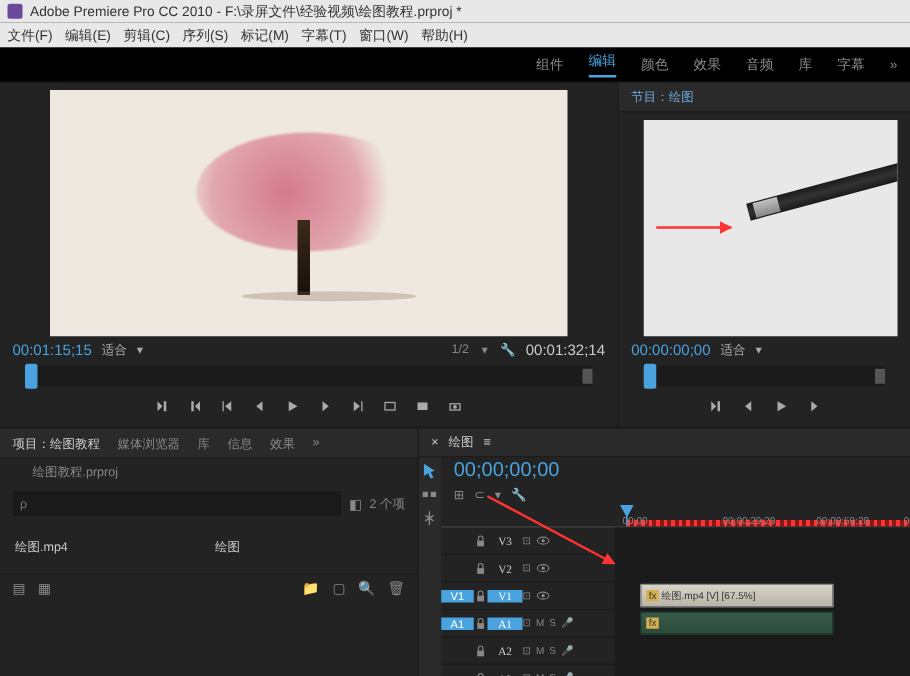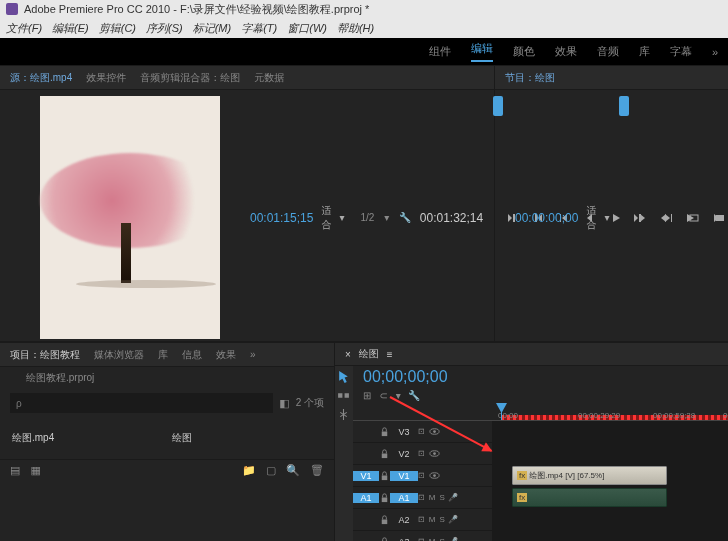--- a/index.html
+++ b/index.html
@@ -1,33 +1,33 @@
 <!DOCTYPE html>
 <html><head>
 <meta charset="utf-8">
 <style>
 * { margin: 0; padding: 0; box-sizing: border-box; font-family: "Microsoft YaHei", Arial, sans-serif; }
 body { background: #232323; color: #b8b8b8; font-size: 11px; overflow: hidden; width: 728px; height: 541px; }
 .title-bar { background: #e8e8e8; height: 18px; color: #333; display: flex; align-items: center; padding: 0 6px; font-size: 11px; }
 .title-bar .logo { width: 12px; height: 12px; background: #6a4a9a; margin-right: 6px; border-radius: 2px; }
 .menu-bar { background: #e8e8e8; height: 20px; display: flex; align-items: center; padding: 0 6px; gap: 10px; color: #333; font-size: 11px; }
-.menu-bar span { cursor: default; font-style: italic; }
+.menu-bar span { cursor: default; }
 .workspace-tabs { background: #000000; height: 28px; display: flex; align-items: center; justify-content: flex-end; padding: 0 10px; gap: 20px; border-bottom: 1px solid #1a1a1a; }
 .workspace-tabs span { color: #888; font-size: 11px; }
 .workspace-tabs .active { color: #4aa3df; border-bottom: 2px solid #4aa3df; padding-bottom: 4px; }
 .chev { color: #888; }
 
 .main { display: flex; height: 275px; }
 .left-panel { width: 495px; display: flex; flex-direction: column; border-right: 1px solid #1a1a1a; }
 .right-panel { width: 233px; display: flex; flex-direction: column; }
 .panel-tabs { height: 24px; display: flex; align-items: center; gap: 14px; padding: 0 10px; background: #2a2a2a; border-bottom: 1px solid #1a1a1a; }
 .panel-tabs span { color: #888; font-size: 10px; }
 .panel-tabs .active { color: #ccc; }
 .panel-tabs .highlight { color: #6fa8dc; }
-.monitor { flex: 1; display: flex; flex-direction: row; padding: 6px 10px 2px; }
+.monitor { flex: 1; display: flex; flex-direction: column; padding: 6px 10px 2px; justify-content: center; }
 .monitor-img { flex: 1; background: #efe8e0; display: flex; align-items: center; justify-content: center; position: relative; margin: 0 30px; }
 .tree { width: 180px; height: 130px; position: relative; }
 .tree-foliage { position: absolute; top: 0; left: 0; width: 180px; height: 95px; background: radial-gradient(circle at 40% 50%, #d47a8c 0%, #e2a8b0 50%, rgba(226,168,176,0) 70%); border-radius: 50%; filter: blur(1px); }
 .tree-trunk { position: absolute; bottom: 0; left: 45%; width: 10px; height: 60px; background: linear-gradient(to bottom, #3a2a1a, #1a1008); }
 .tree-shadow { position: absolute; bottom: -5px; left: 20%; width: 140px; height: 8px; background: rgba(130,110,90,0.3); border-radius: 50%; }
 .brush-preview { flex: 1; background: #e8e8e8; position: relative; margin-left: 10px; overflow: hidden; }
 .brush-tip { position: absolute; right: 0; top: 40px; width: 150px; height: 50px; transform: rotate(-15deg); }
 .brush-handle { position: absolute; right: -40px; top: 15px; width: 160px; height: 14px; background: linear-gradient(to bottom, #1a1a1a, #333, #1a1a1a); }
 .brush-ferrule { position: absolute; right: 95px; top: 16px; width: 20px; height: 12px; background: linear-gradient(to bottom, #c0c0c0, #888); }
 .red-arrow { position: absolute; left: 10px; top: 85px; width: 60px; height: 2px; background: #ff3333; }
@@ -79,21 +79,21 @@
 .timeline-info { padding: 2px 10px; }
 .timeline-timecode { color: #4aa3df; font-size: 16px; }
 .timeline-icons { display: flex; gap: 8px; padding: 2px 10px; color: #888; font-size: 10px; }
 .ruler { height: 18px; border-bottom: 1px solid #444; display: flex; align-items: flex-end; padding-left: 130px; position: relative; }
 .ruler span { position: absolute; font-size: 8px; color: #888; }
 .playhead { position: absolute; top: 0; bottom: 0; width: 1px; background: #4aa3df; left: 148px; z-index: 5; }
 .playhead::before { content: ''; position: absolute; top: 0; left: -5px; width: 11px; height: 10px; background: #4aa3df; clip-path: polygon(0 0, 100% 0, 50% 100%); }
 .work-area { position: absolute; top: 12px; left: 148px; width: 390px; height: 5px; background: repeating-linear-gradient(90deg, #ff3333 0, #ff3333 3px, #881818 3px, #881818 6px); }
 
 .track-row { display: flex; height: 22px; border-bottom: 1px solid #1a1a1a; align-items: center; }
-.track-label { width: 28px; text-align: center; font-size: 9px; color: #ccc; }
+.track-label { width: 28px; text-align: center; font-size: 9px; color: #ccc; font-family: Liberation Serif, serif; }
 .track-label.active { background: #4aa3df; color: #fff; }
 .track-src { width: 26px; text-align: center; font-size: 9px; color: #ccc; }
 .track-src.active { background: #4aa3df; color: #fff; }
 .track-btns { display: flex; gap: 4px; width: 74px; align-items: center; }
 .track-btns span { font-size: 8px; color: #888; }
 .lock-icon, .eye-icon { width: 11px; height: 11px; fill: #888; }
 .track-content { flex: 1; background: #1a1a1a; height: 100%; position: relative; }
 .clip-bar { position: absolute; top: 1px; height: 19px; border-radius: 1px; display: flex; align-items: center; padding: 0 4px; font-size: 8px; }
 .clip-v { background: linear-gradient(to bottom, #d8d4c8, #b8b4a8); color: #333; border: 1px solid #888; }
 .clip-a { background: linear-gradient(to bottom, #3a5a4a, #2a4a3a); border: 1px solid #1a3a2a; }
@@ -127,26 +127,20 @@
   <span>颜色</span>
   <span>效果</span>
   <span>音频</span>
   <span>库</span>
   <span>字幕</span>
   <span class="chev">»</span>
 </div>
 
 <div class="main">
   <div class="left-panel">
-    <div class="panel-tabs">
-      <span class="active highlight">源：绘图.mp4</span>
-      <span>效果控件</span>
-      <span>音频剪辑混合器：绘图</span>
-      <span>元数据</span>
-    </div>
     <div class="monitor">
       <div class="monitor-img">
         <div class="tree">
           <div class="tree-foliage"></div>
           <div class="tree-trunk"></div>
           <div class="tree-shadow"></div>
         </div>
       </div>
       <div class="monitor-controls">
         <span class="timecode">00:01:15;15</span>

